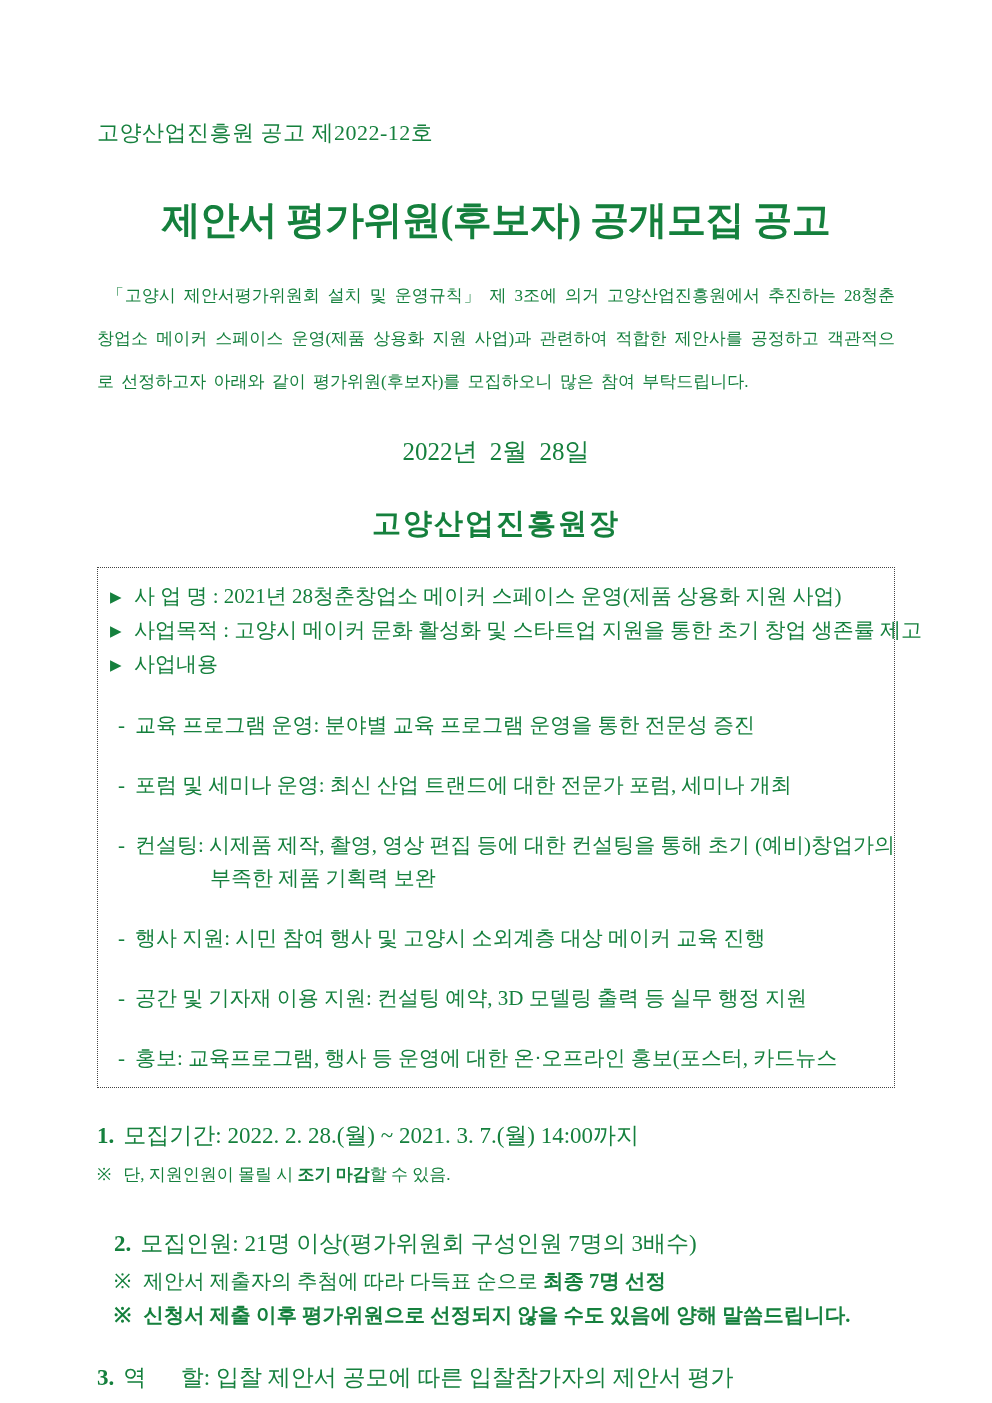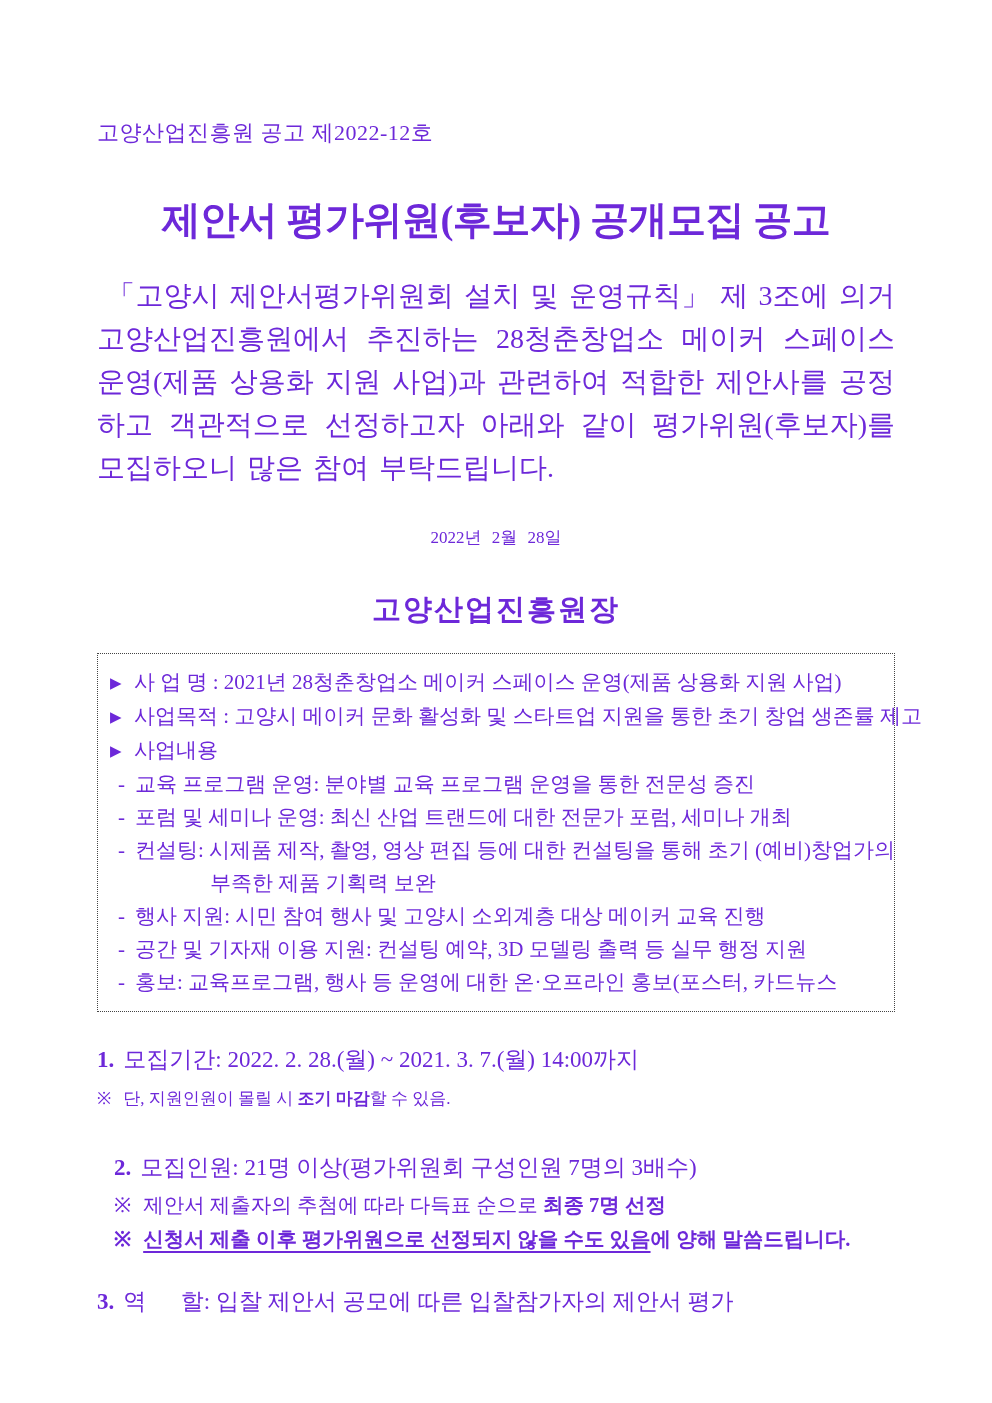--- a/index.html
+++ b/index.html
@@ -4,50 +4,50 @@
 <style>
   html, body { margin: 0; padding: 0; background: #ffffff; }
   .page {
     position: relative;
     width: 992px;
     height: 1403px;
     margin: 0 auto;
     background: #ffffff;
     box-sizing: border-box;
     padding: 118px 97px 0 97px;
-    color: #6d28d9;
+    color: #15803d;
     font-family: "Liberation Serif", "DejaVu Serif", serif;
     overflow: hidden;
   }
   .doc-number {
     font-size: 22px;
     line-height: 30px;
     letter-spacing: 0.5px;
   }
   .title {
     margin: 46px 0 0 0;
     text-align: center;
     font-family: Liberation Serif, serif;
     font-weight: 800;
     font-size: 39px;
     line-height: 52px;
     letter-spacing: -0.5px;
   }
   .intro {
     margin: 28px 0 0 0;
-    font-size: 28px;
+    font-size: 17px;
     line-height: 43px;
     text-align: justify;
     text-indent: 10px;
     word-spacing: 3px;
   }
   .date-line {
     margin-top: 34px;
     text-align: center;
-    font-size: 17px;
+    font-size: 25px;
     line-height: 30px;
     word-spacing: 6px;
   }
   .signer-line {
     margin-top: 38px;
     text-align: center;
     font-size: 29px;
     font-weight: bold;
     line-height: 36px;
     letter-spacing: 2px;
@@ -58,21 +58,21 @@
     padding: 12px 12px 12px 12px;
     font-size: 21px;
     line-height: 33px;
   }
   .box-line { white-space: nowrap; }
   .box-line .marker {
     display: inline-block;
     text-align: left;
   }
   .box-line.bullet .marker { width: 24px; font-size: 15px; vertical-align: 1px; }
-  .box-line.dash { padding-left: 8px; }
+  .box-line.dash { padding-left: 8px; margin-top: 27px; }
   .box-line.dash .marker { width: 17px; }
   .box-line.cont { padding-left: 100px; }
   .section { margin-top: 0; }
   .sec-1 { margin-top: 28px; }
   .sec-2 { margin-top: 30px; margin-left: 17px; }
   .sec-3 { margin-top: 26px; }
   .heading {
     font-size: 23px;
     line-height: 40px;
   }
@@ -84,21 +84,20 @@
     line-height: 38px;
   }
   .note .nmark { margin-right: 12px; }
   .note-sm {
     font-size: 20.5px;
     line-height: 34px;
   }
   .bold { font-weight: bold; }
   .bold-underline {
     font-weight: bold;
-    text-decoration: underline;
     text-underline-offset: 5px;
   }
 </style>
 </head>
 <body>
 
 <div class="page">
 
   <div class="doc-number">고양산업진흥원 공고 제2022-12호</div>
 

